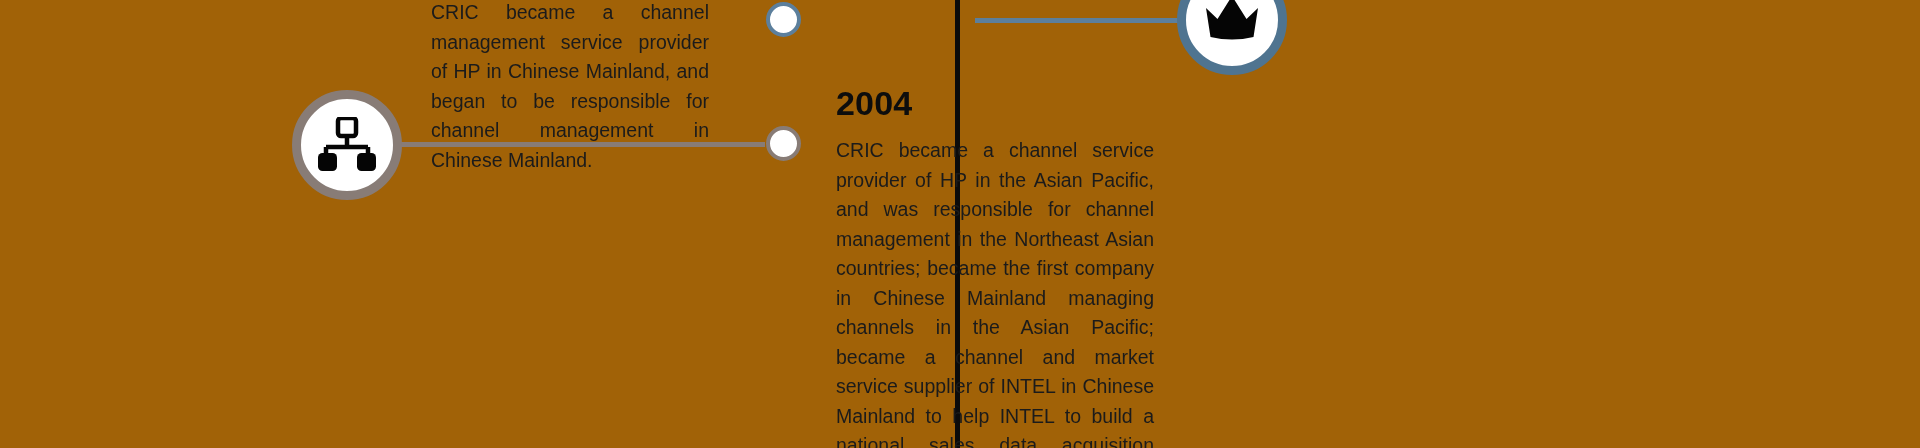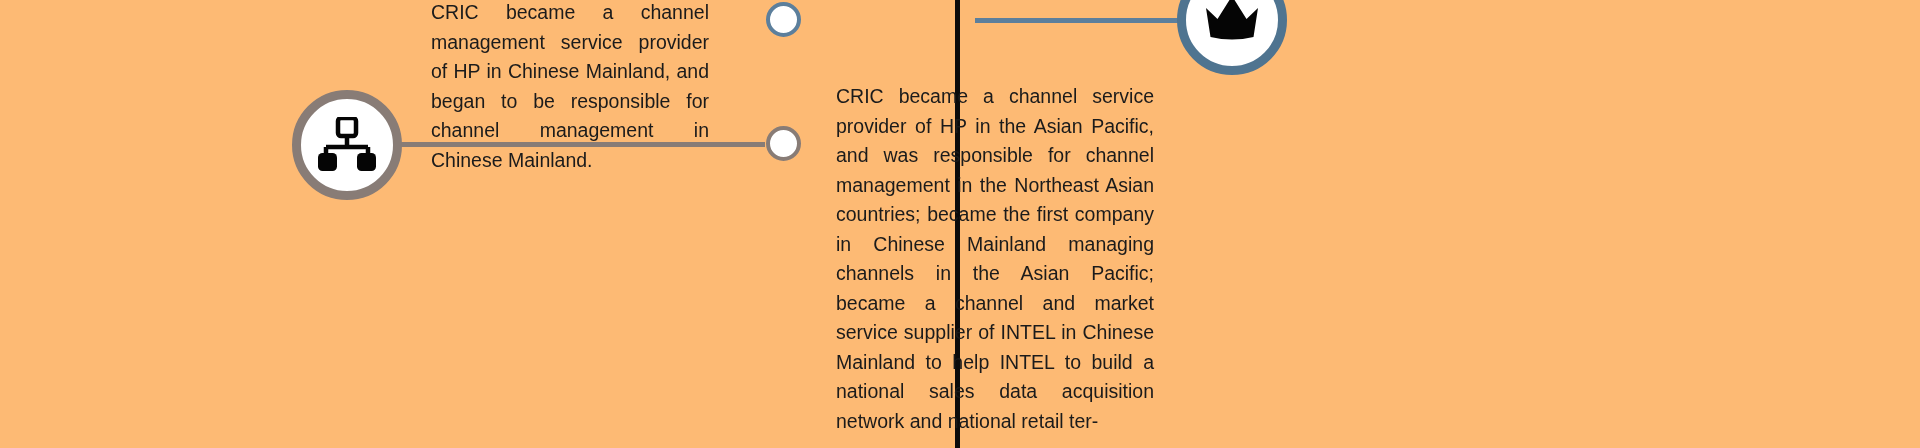--- a/index.html
+++ b/index.html
@@ -13,21 +13,21 @@
     overflow: hidden;
     background: #f4f4f3;
     font-family: "Liberation Sans", "DejaVu Sans", sans-serif;
     -webkit-font-smoothing: antialiased;
   }
 
   #timeline-root {
     position: relative;
     width: 1920px;
     height: 448px;
-    background: #fdba74;
+    background: #a16207;
     overflow: hidden;
   }
 
   
   .axis-line {
     position: absolute;
     left: 955px;
     top: 0;
     width: 5px;
     height: 448px;
@@ -174,18 +174,19 @@
         <rect x="40" y="36" width="19" height="18" rx="4.5" ry="4.5" fill="#050505"></rect>
       </svg>
     </span>
   </div>
 
   <div class="text-block left-text">
     <p>CRIC became a channel management service provider of HP in Chinese Mainland, and began to be responsible for channel management in Chinese Mainland.</p>
   </div>
 
   <div class="right-col">
+    <div class="year-heading">2004</div>
     <div class="right-text">
       <p>CRIC became a channel service provider of HP in the Asian Pacific, and was responsible for channel management in the Northeast Asian countries; became the first company in Chinese Mainland managing channels in the Asian Pacific; became a channel and market service supplier of INTEL in Chinese Mainland to help INTEL to build a national sales data acquisition network and national retail ter-</p>
     </div>
   </div>
 
 </div>
 
 </body></html>

